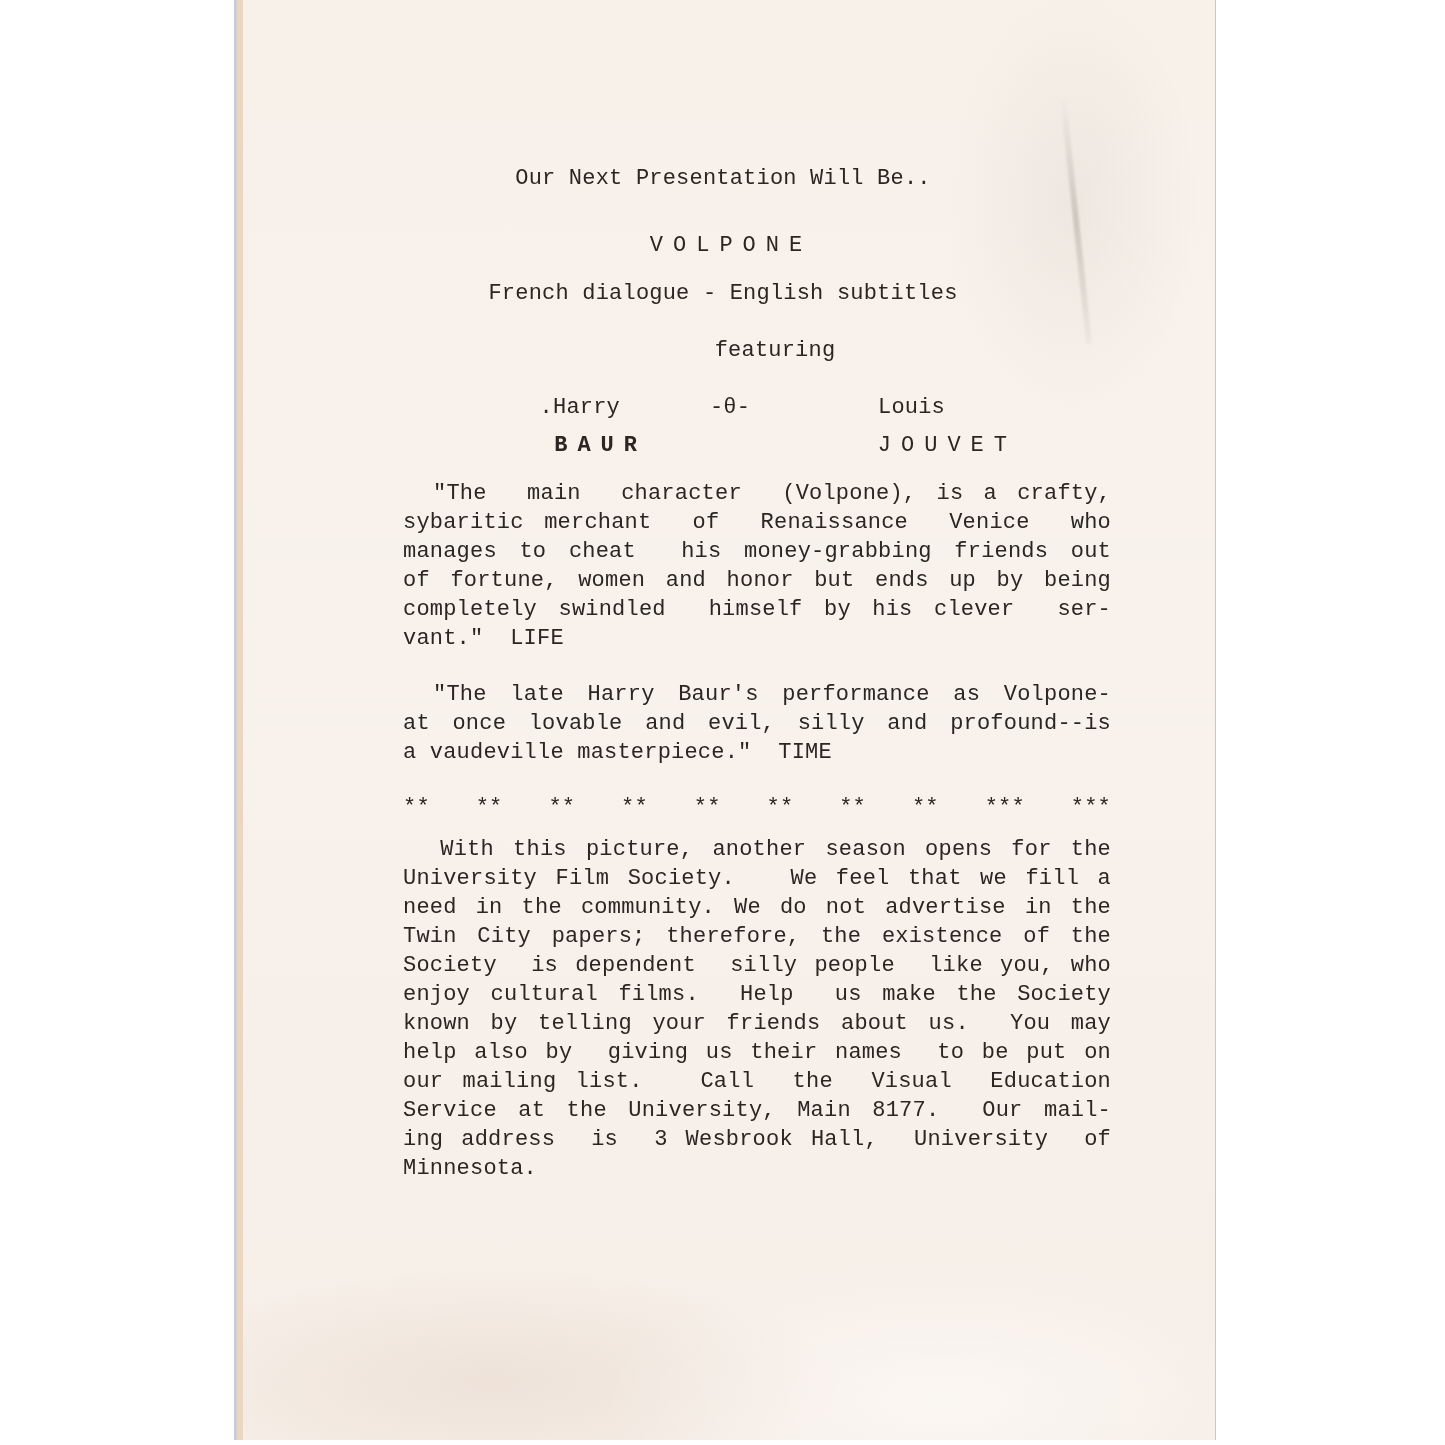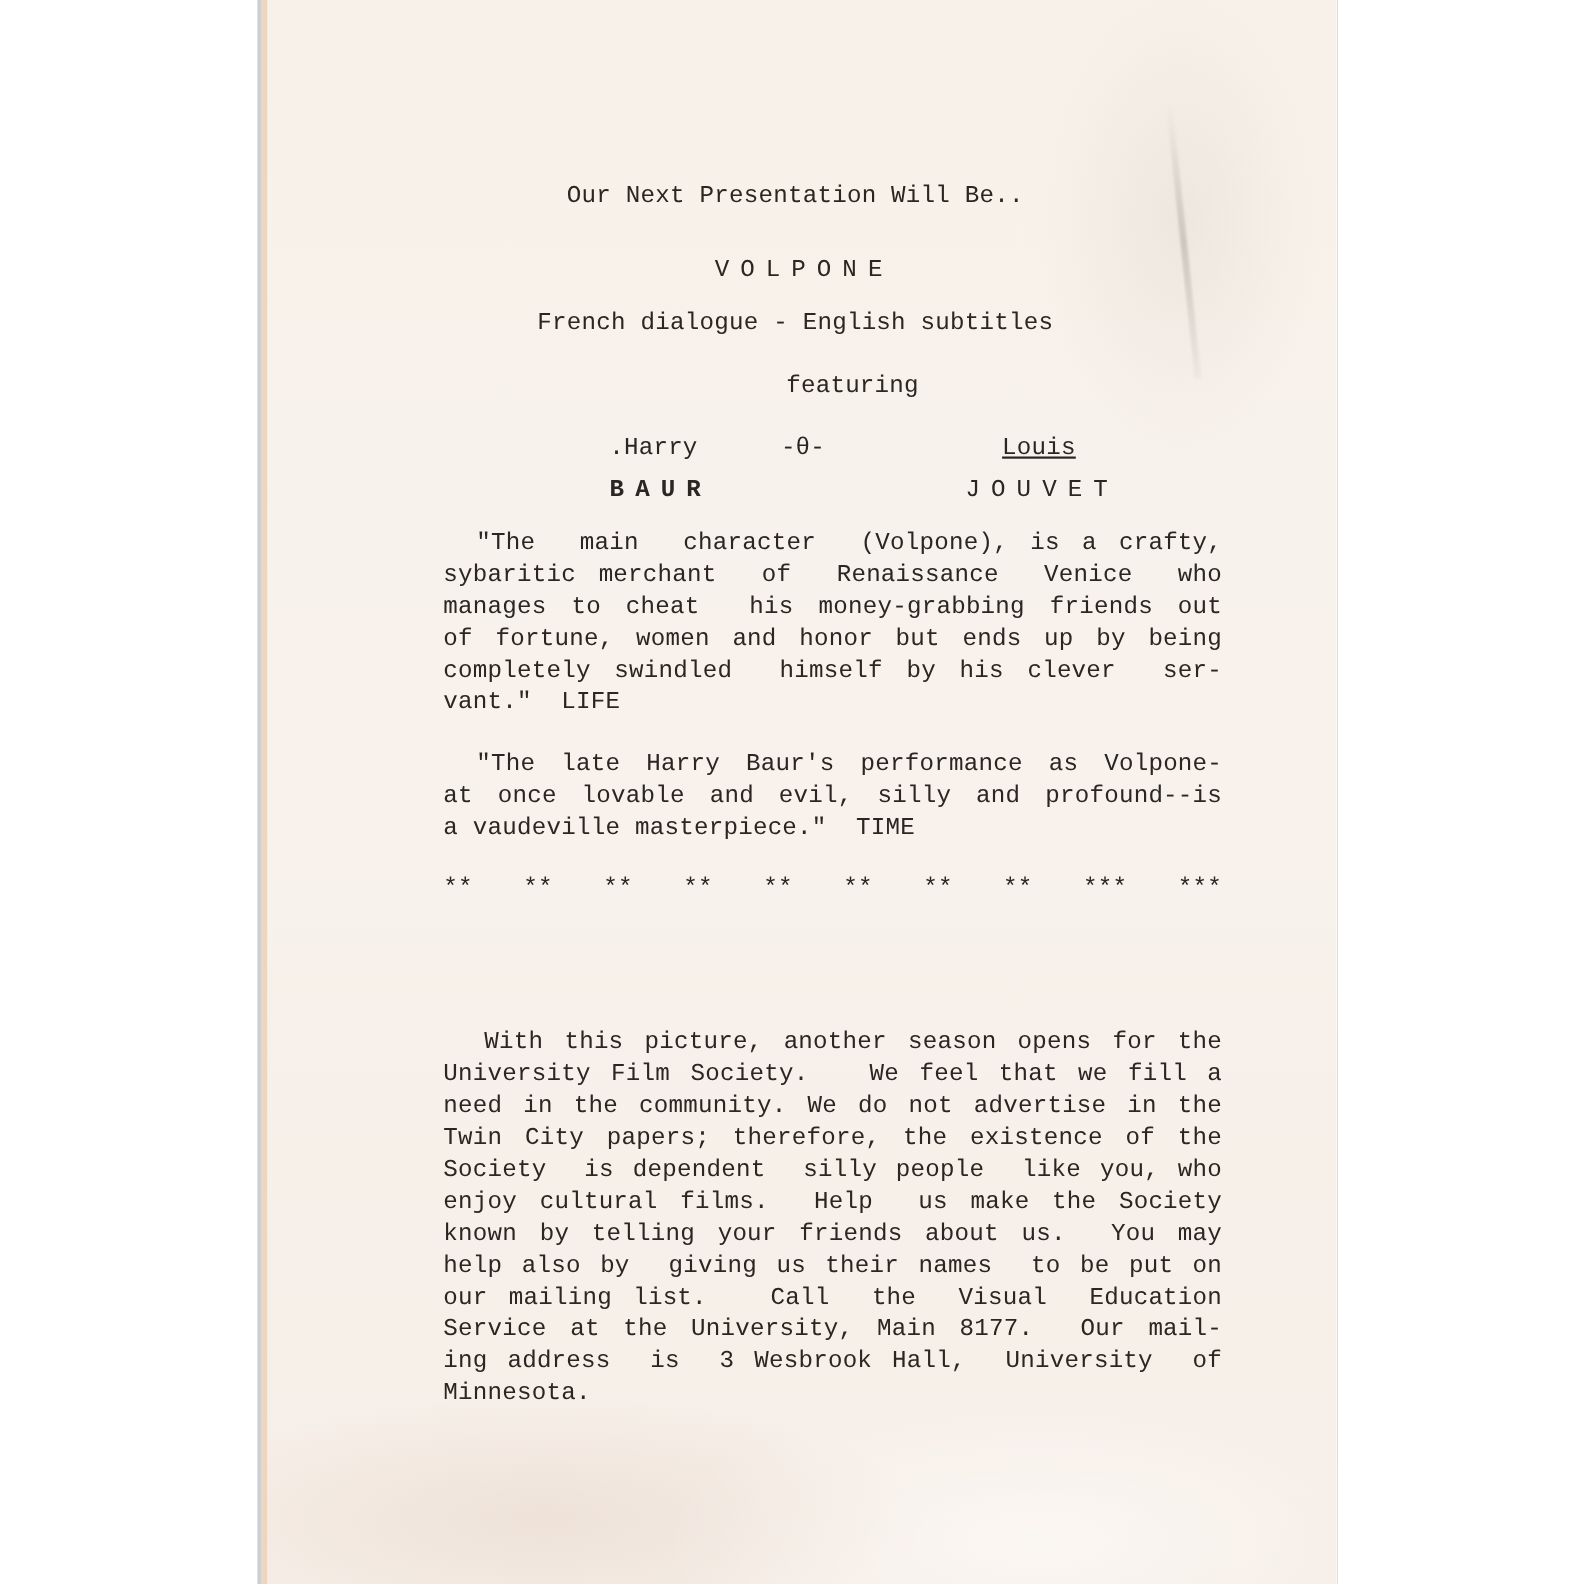--- a/index.html
+++ b/index.html
@@ -98,26 +98,26 @@
   </div>
 
   <div class="tw center-line" style="top:165px; line-height:28px;">Our Next Presentation Will Be..</div>
 
   <div class="tw center-line spaced" style="top:222px; line-height:28px; padding-left:8px;">VOLPONE</div>
 
   <div class="tw center-line" style="top:280px; line-height:28px; ">French dialogue - English subtitles</div>
 
   <div class="tw center-line" style="top:337px; line-height:28px; padding-left:52px;">featuring</div>
 
-  <div class="tw credit" style="left:544px; top:394px; line-height:28px; width:100px; text-align:center;">.Harry</div>
+  <div class="tw credit" style="left:520px; top:394px; line-height:28px; width:100px; text-align:right;">.Harry</div>
   <div class="tw credit spaced" style="left:517px; top:422px; line-height:28px; width:130px; text-align:right;font-weight:bold;">BAUR</div>
 
   <div class="tw credit" style="left:690px; top:394px; line-height:28px; width:80px; text-align:center;">-θ-</div>
 
-  <div class="tw credit" style="left:878px; top:394px; line-height:28px; width:100px; text-align:right;text-decoration:underline;">Louis</div>
+  <div class="tw credit" style="left:878px; top:394px; line-height:28px; width:100px; text-align:left;">Louis</div>
   <div class="tw credit spaced" style="left:837px; top:422px; line-height:28px; width:180px; text-align:right;">JOUVET</div>
 
   <div class="tw para" style="top:479px;">
     <span class="line" style="padding-left:30px;">"The  main  character  (Volpone), is a crafty,</span>
     <span class="line">sybaritic merchant  of  Renaissance  Venice  who</span>
     <span class="line">manages to cheat  his money-grabbing friends out</span>
     <span class="line">of fortune, women and honor but ends up by being</span>
     <span class="line">completely swindled  himself by his clever  ser-</span>
     <span class="line last">vant."  LIFE</span>
   </div>
@@ -134,21 +134,21 @@
     <span>**</span>
     <span>**</span>
     <span>**</span>
     <span>**</span>
     <span>**</span>
     <span>**</span>
     <span>***</span>
     <span>***</span>
   </div>
 
-  <div class="tw para" style="top:933px;">
+  <div class="tw para" style="top:835px;">
     <span class="line" style="padding-left:18px;"> With this picture, another season opens for the</span>
     <span class="line">University Film Society.   We feel that we fill a</span>
     <span class="line">need in the community. We do not advertise in the</span>
     <span class="line">Twin City papers; therefore, the existence of the</span>
     <span class="line">Society  is dependent  silly people  like you, who</span>
     <span class="line">enjoy cultural films.  Help  us make the Society</span>
     <span class="line">known by telling your friends about us.  You may</span>
     <span class="line">help also by  giving us their names  to be put on</span>
     <span class="line">our mailing list.   Call  the  Visual  Education</span>
     <span class="line">Service at the University, Main 8177.  Our mail-</span>

